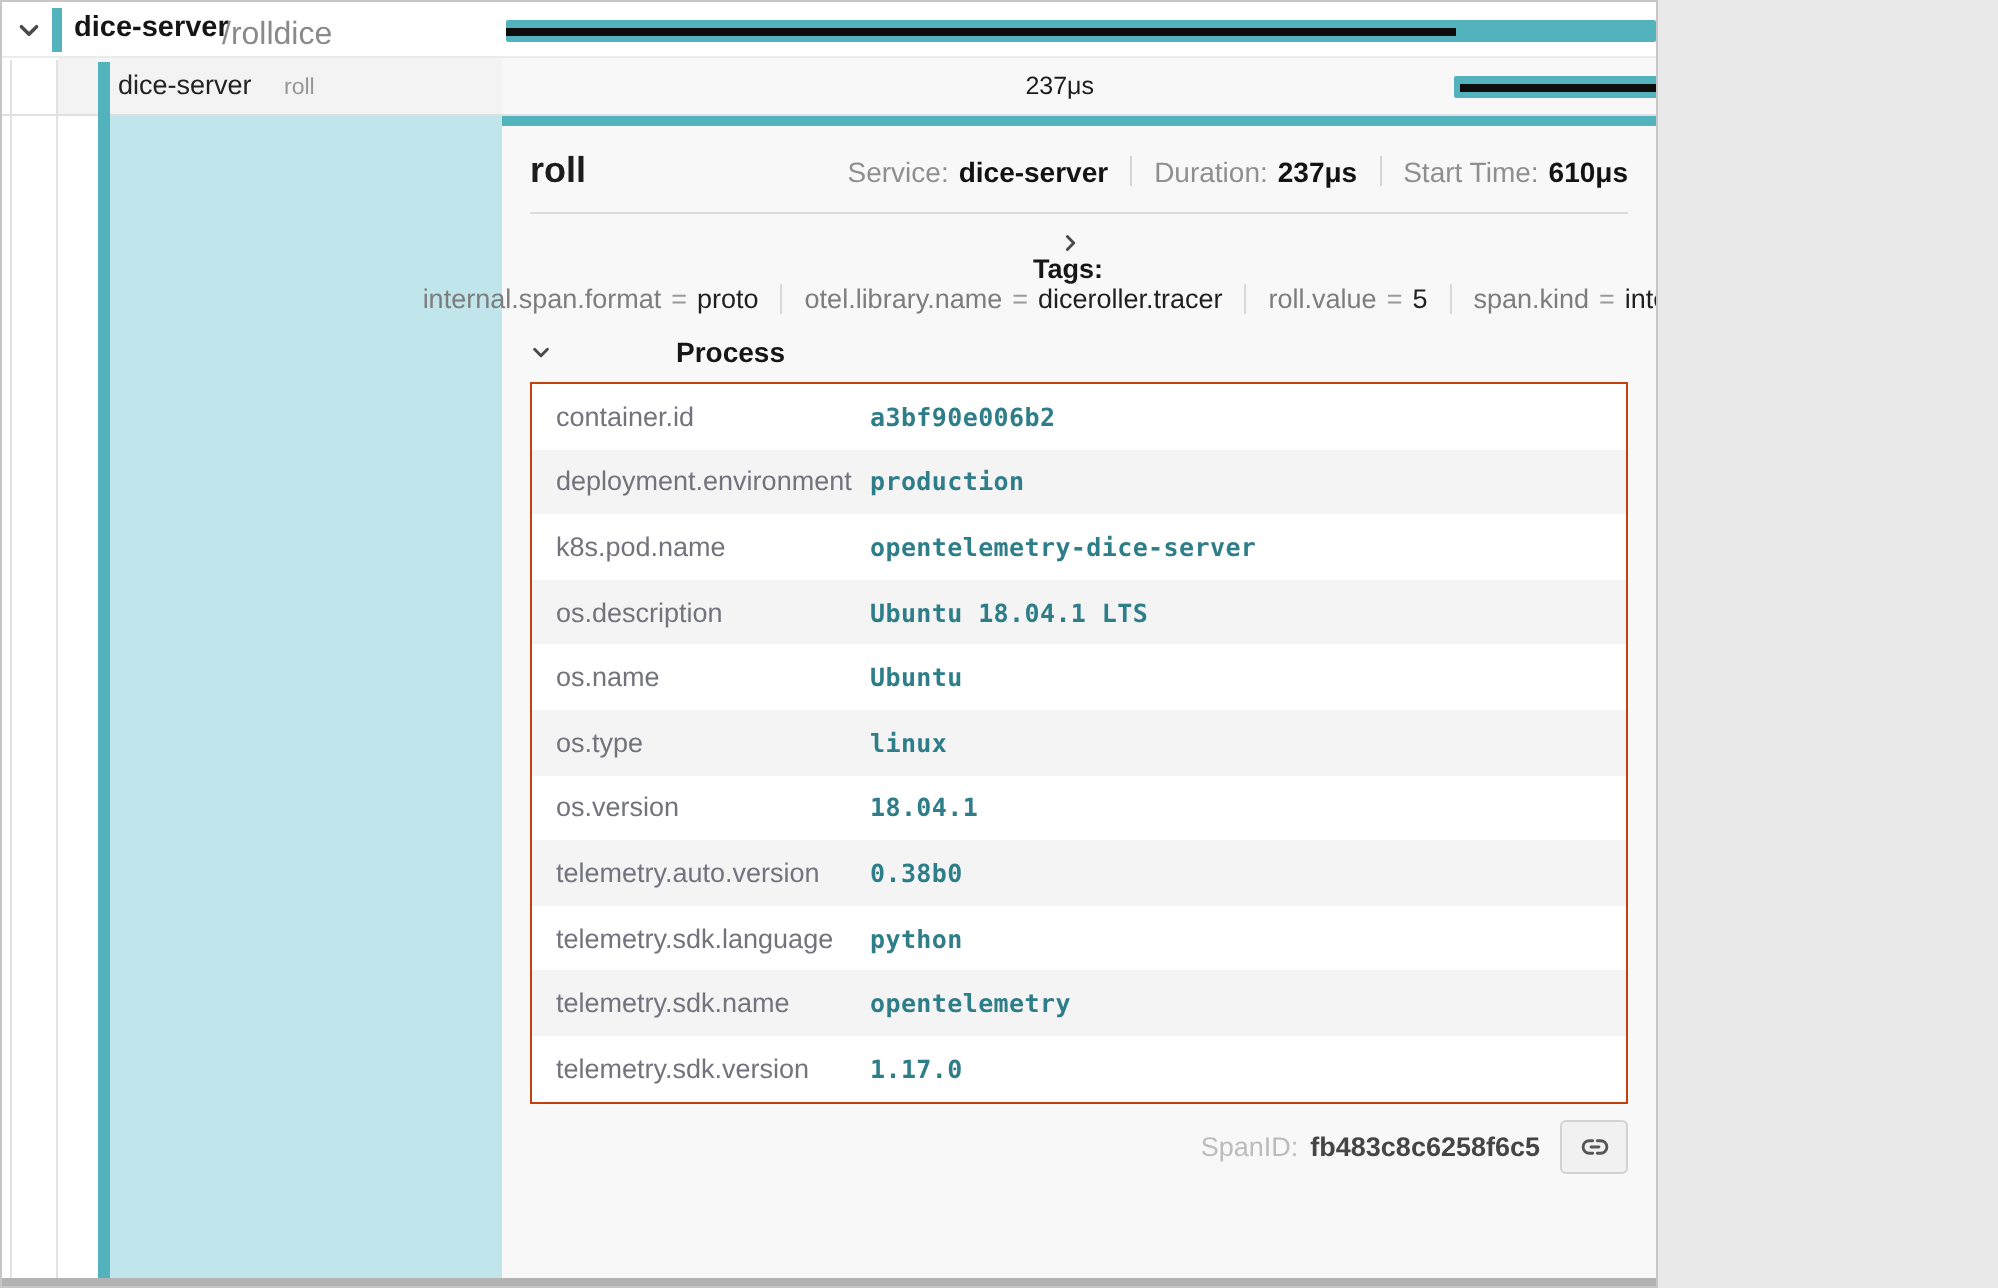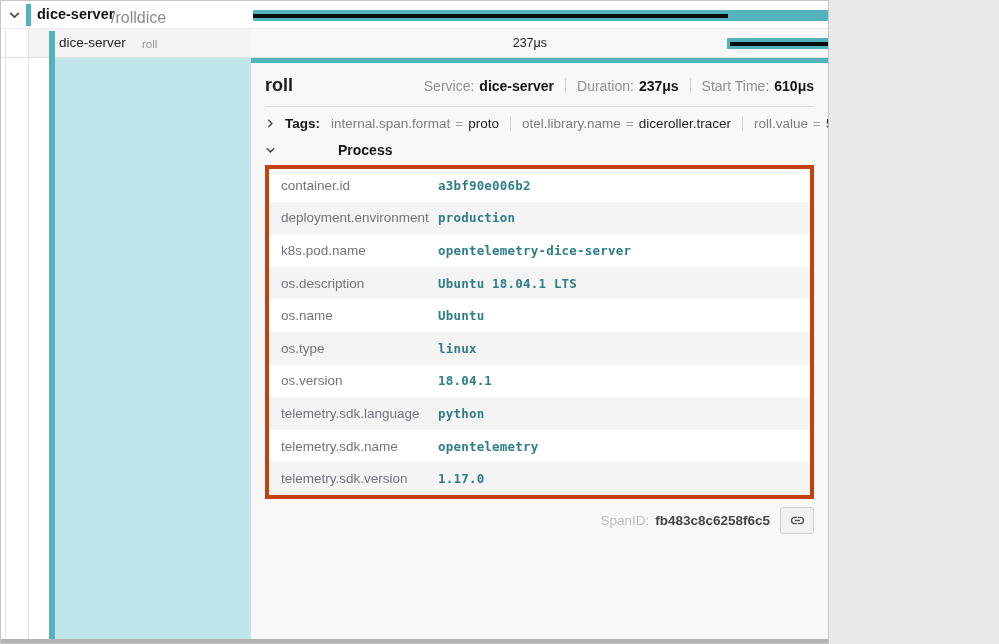--- a/index.html
+++ b/index.html
@@ -45,34 +45,34 @@
     padding:0 14px;display:flex;flex-direction:column;
   }
   .dheader{display:flex;align-items:center;justify-content:space-between;
     padding:12px 0 10px;border-bottom:1px solid #dcdcdc;}
   .dtitle{font-size:18px;font-weight:600;color:#1d1d1d;}
   .metrics{display:flex;align-items:center;font-size:14px;}
   .mlabel{color:#8f8f8f;margin-right:5px;}
   .mvalue{color:#131313;font-weight:700;}
   .msep{width:1px;height:15px;background:#d4d4d4;margin:0 11px;}
   
-  .tagsrow{display:flex;align-items:center;padding:9px 0 8px;font-size:13.5px;cursor:pointer;}
+  .tagsrow{display:flex;align-items:center;padding:9px 0 8px;font-size:13.5px;cursor:pointer;flex-direction:column;}
   .chev-sm{display:inline-flex;margin-right:9px;}
   .tags-label{font-weight:700;color:#161616;margin-right:11px;}
   .tags-list{display:flex;align-items:center;}
   .tag{padding:0 11px;display:inline-flex;align-items:center;}
   .tag:first-child{padding-left:0;}
   .tag + .tag{border-left:1px solid #d7d7d7;}
   .tag-key{color:#7d7d7d;}
   .tag-eq{color:#9a9a9a;margin:0 5px;}
   .tag-val{color:#1f1f1f;}
   
   .procrow{display:flex;align-items:center;padding:3px 0 7px;cursor:pointer;gap:44px;}
   .proc-label{font-weight:700;font-size:14px;color:#161616;margin-left:9px;}
-  .ptable{border:4px solid #c2410c;background:#14532d;}
+  .ptable{border:1px solid #c2410c;background:#14532d;}
   .prow{display:flex;align-items:center;height:32.6px;background:#fff;}
   .prow:nth-child(even){background:#f4f4f4;}
   .pkey{flex:0 0 169px;padding-left:12px;font-size:13.5px;color:#73737d;}
   .pval{font-family:"DejaVu Sans Mono","Liberation Mono",monospace;font-size:12.5px;
     font-weight:700;color:var(--val-color);letter-spacing:.2px;}
   
   .dfooter{display:flex;justify-content:flex-end;align-items:center;padding:8px 0;font-size:13.5px;}
   .spanid-label{color:#bcbcbc;margin-right:6px;}
   .spanid-value{color:#454545;font-weight:600;}
   .linkbtn{margin-left:10px;width:34px;height:27px;border:1px solid #d2d2d2;border-radius:3px;
@@ -200,20 +200,24 @@
         </div>
         <div class="prow">
           <span class="pkey">os.type</span>
           <span class="pval">linux</span>
         </div>
         <div class="prow">
           <span class="pkey">os.version</span>
           <span class="pval">18.04.1</span>
         </div>
         <div class="prow">
+          <span class="pkey">telemetry.auto.version</span>
+          <span class="pval">0.38b0</span>
+        </div>
+        <div class="prow">
           <span class="pkey">telemetry.sdk.language</span>
           <span class="pval">python</span>
         </div>
         <div class="prow">
           <span class="pkey">telemetry.sdk.name</span>
           <span class="pval">opentelemetry</span>
         </div>
         <div class="prow">
           <span class="pkey">telemetry.sdk.version</span>
           <span class="pval">1.17.0</span>

